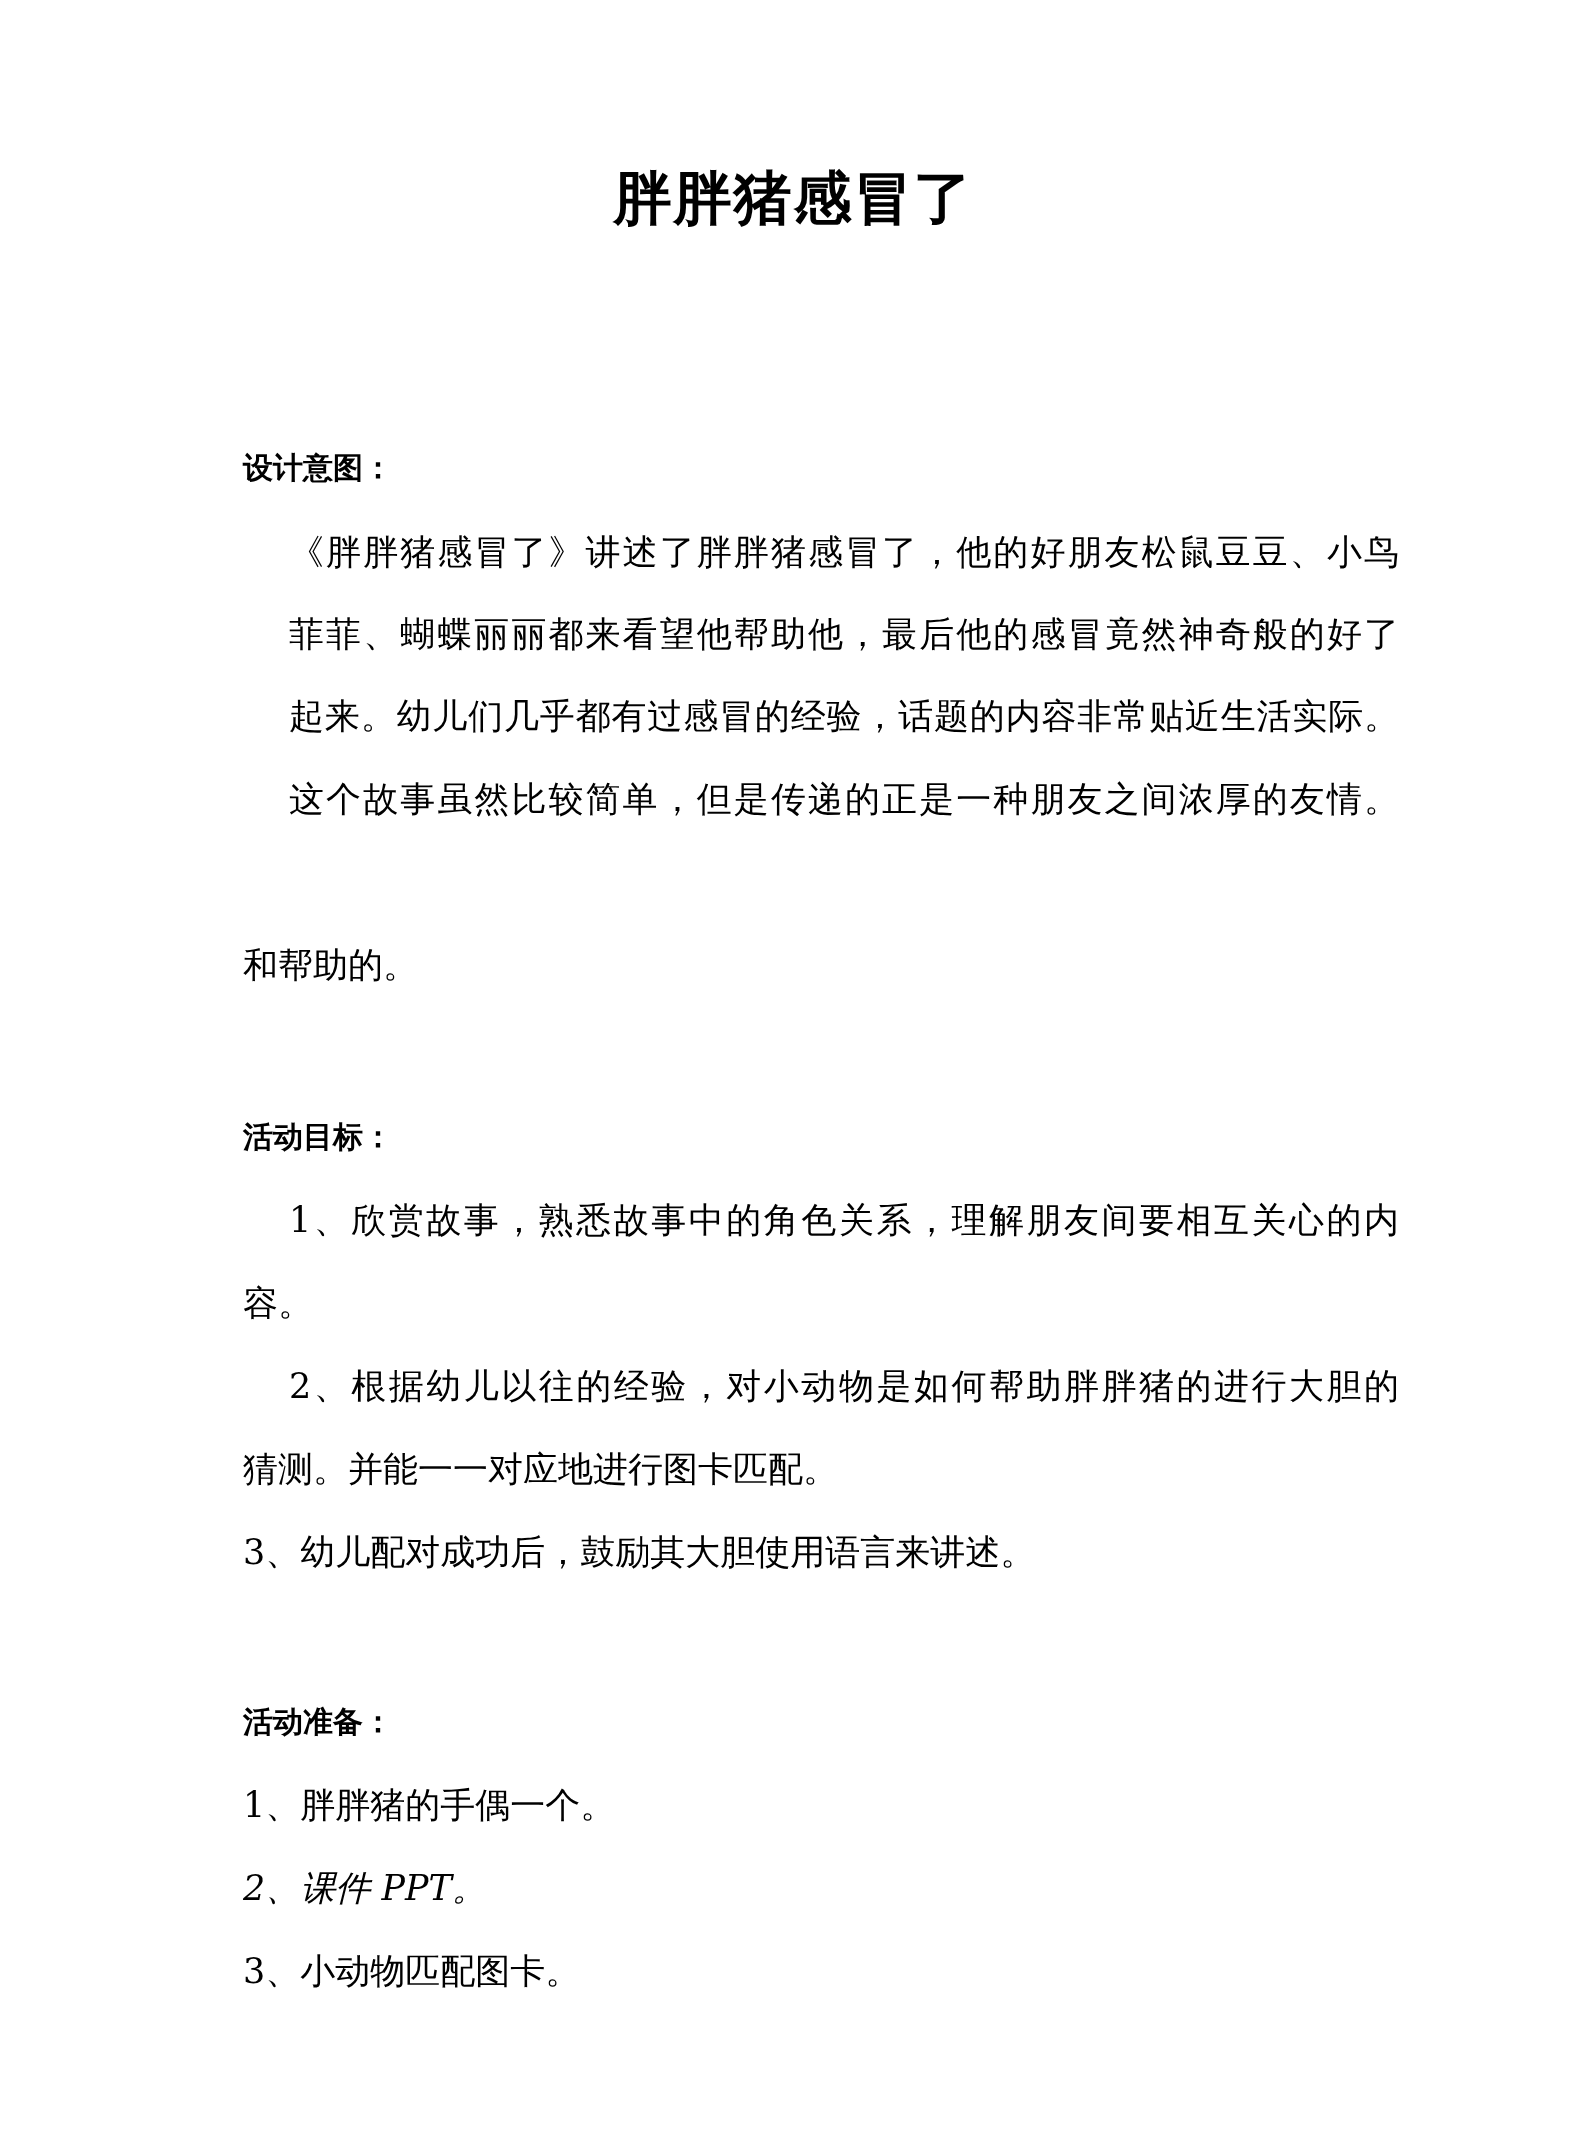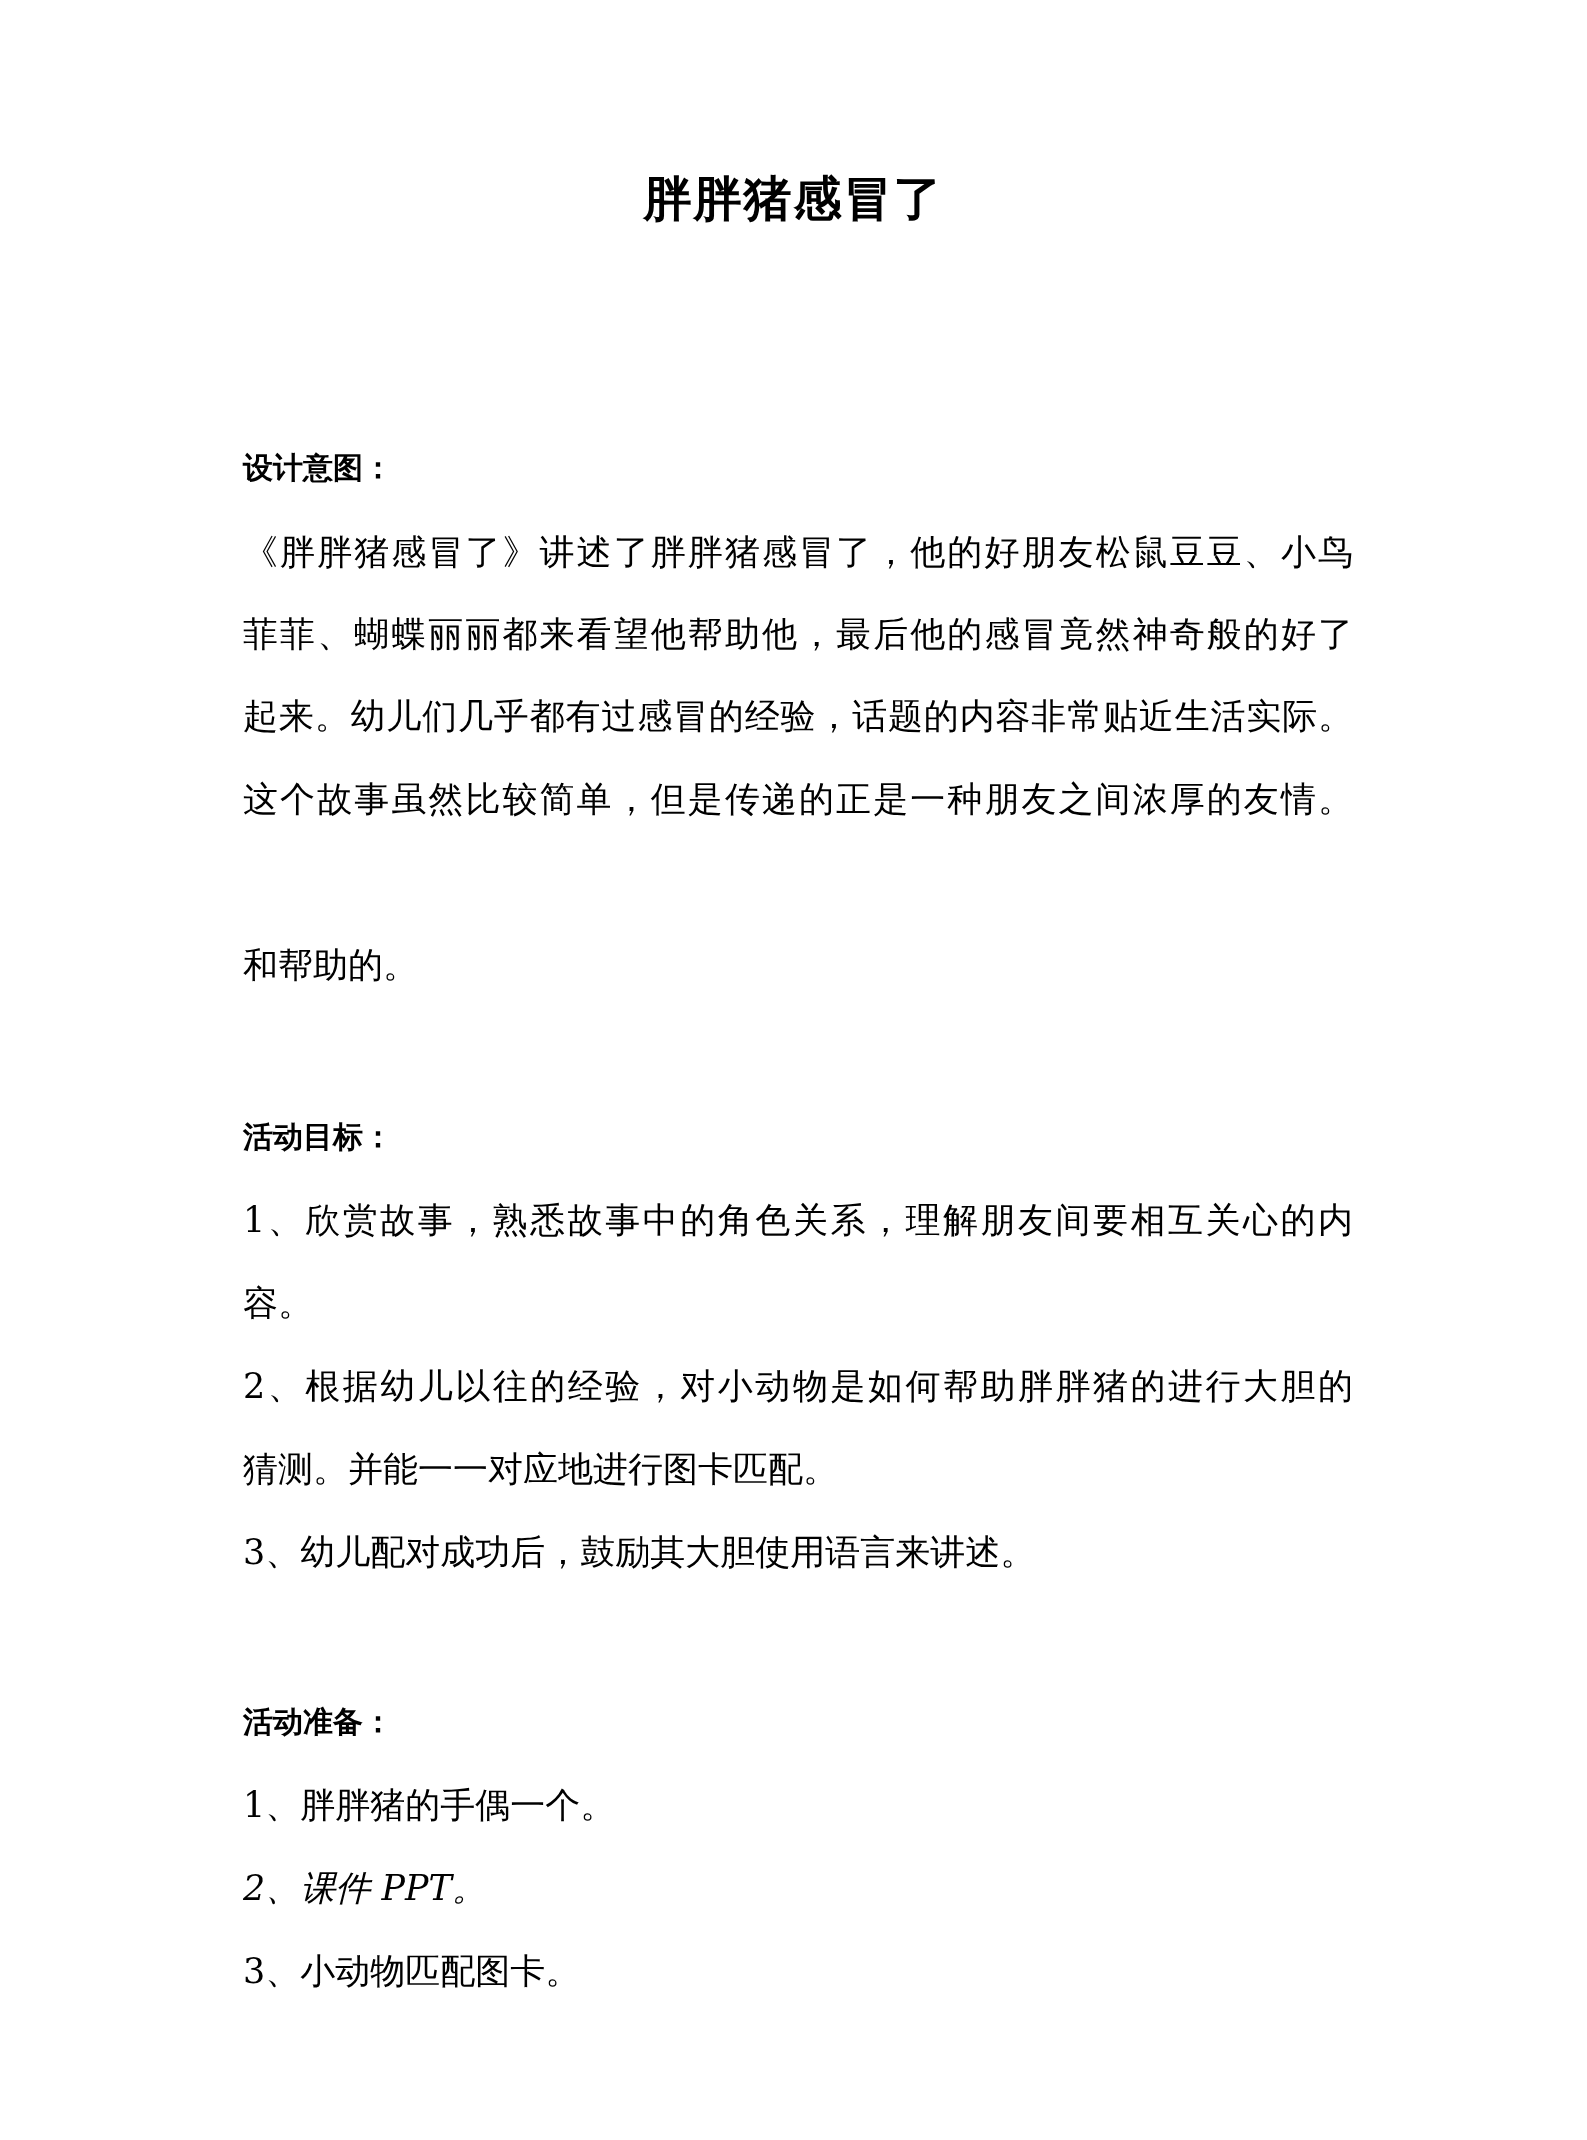--- a/index.html
+++ b/index.html
@@ -21,40 +21,41 @@
       top: 0;
       width: 1587px;
       height: 2140px;
     }
     .title {
       position: absolute;
       left: 0;
       width: 1587px;
       top: 148px;
       text-align: center;
-      font-size: 48px;
+      font-size: 58px;
       line-height: 100px;
       font-weight: bold;
       letter-spacing: 2px;
     }
     .line {
       position: absolute;
       left: 243px;
       font-size: 35px;
       line-height: 50px;
       white-space: nowrap;
       width: 1110px;
     }
     .heading {
       font-weight: bold;
       font-size: 30px;
     }
     .justify {
       text-align: justify;
       text-align-last: justify;
+      margin-left: 46px;
     }
   </style>
 </head>
 <body>
 
 <div class="page">
 
   <div class="title">胖胖猪感冒了</div>
 
   <div class="line heading" style="top:443px;">设计意图：</div>

